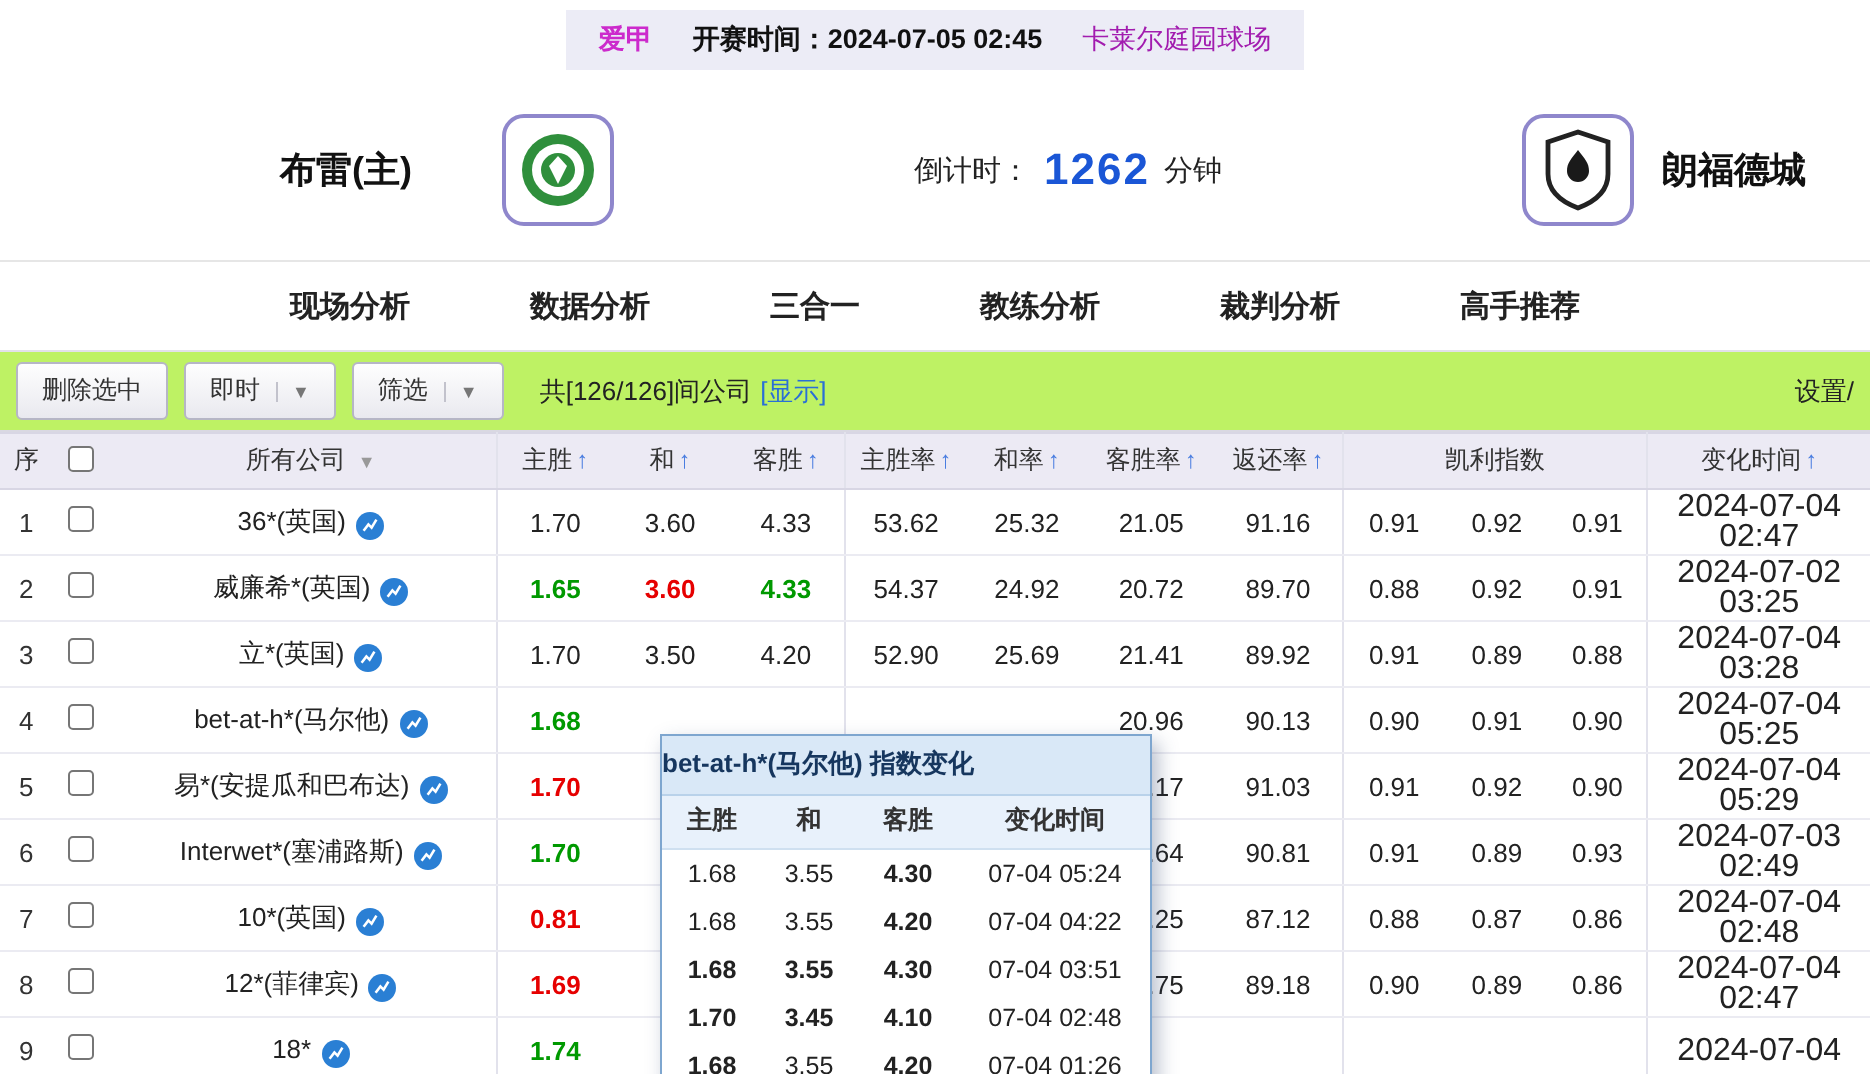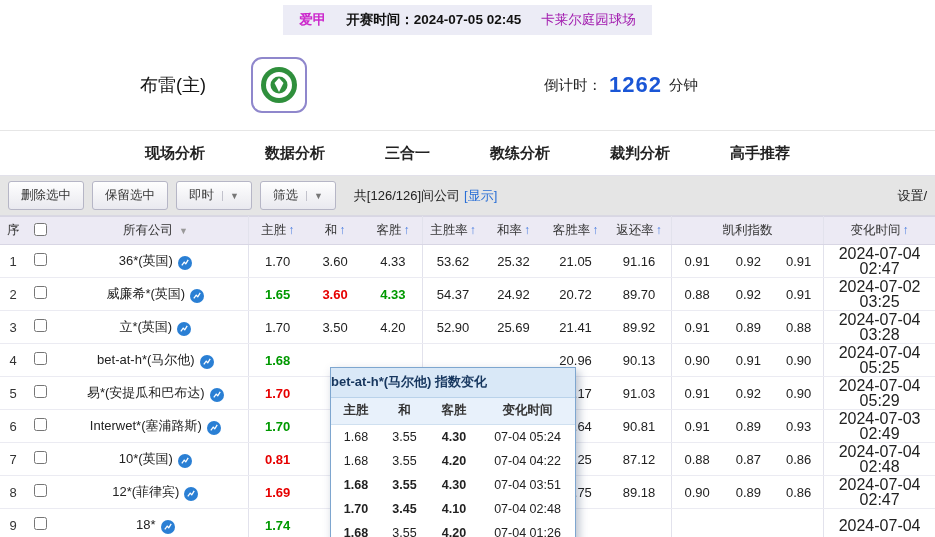--- a/index.html
+++ b/index.html
@@ -11,33 +11,33 @@
   
   .top-strip { height:40px; display:flex; align-items:center; justify-content:center; background:#fff; }
   .match-info { background:#ececf6; padding:6px 16px; display:flex; align-items:center; gap:20px; font-size:13.5px; }
   .league { color:#cc2acc; font-weight:700; cursor:pointer; }
   .start { color:#111; font-weight:700; }
   .venue { color:#a21caf; }
   
   .match-header { height:90px; display:flex; align-items:center; background:#fff; }
   .team-left { display:flex; align-items:center; gap:45px; margin-left:140px; }
   .team-right { display:flex; align-items:center; gap:14px; margin-right:32px; }
-  .team-name { font-size:18px; font-weight:400; color:#111; white-space:nowrap;text-align:center; }
+  .team-name { font-size:18px; font-weight:700; color:#111; white-space:nowrap;text-align:center; }
   .logo-box { width:56px; height:56px; border:2px solid #8f87cc; border-radius:11px; background:#fff;
               display:flex; align-items:center; justify-content:center; flex:0 0 auto; }
   .countdown { flex:1; display:flex; align-items:center; justify-content:center; gap:7px; font-size:14.5px; color:#222; }
   .countdown-value { font-size:22px; font-weight:700; color:#1a56d6; letter-spacing:1px; }
   
   .nav { height:45px; border-top:1px solid #e6e6e6; background:#fff; }
   .nav-inner { height:100%; display:flex; align-items:center; justify-content:center; gap:60px;
                font-size:15px; font-weight:700; color:#222; }
   .tab { cursor:pointer; white-space:nowrap; }
   .tab.active { background:#e84200; color:#fff; padding:7px 16px; border-radius:17px; font-size:14.5px; }
   
-  .toolbar { background:#e5e5e5; border-top:1px solid #e2e1ea; border-bottom:1px solid #d9d8e2;
+  .toolbar { background:#bef264; border-top:1px solid #e2e1ea; border-bottom:1px solid #d9d8e2;
              height:41px; display:flex; align-items:center; gap:8px; padding:0 8px; }
   .btn { background:linear-gradient(#fefefe,#e9e9ef); border:1px solid #b6b6c6; border-radius:3px;
          padding:5px 12px; font-size:12.5px; color:#333; cursor:pointer; font-family:inherit;
          display:inline-flex; align-items:center; }
   .btn .caret { font-size:9px; color:#777; margin-left:8px; padding-left:7px; border-left:1px solid #c2c2cc; }
   .count { font-size:13px; color:#222; margin-left:10px; }
   .show-link { color:#2a6fd6; cursor:pointer; margin-left:4px; }
   .settings { margin-left:auto; font-size:13px; color:#222; white-space:nowrap; cursor:pointer; }
   
   .odds-table { width:935px; border-collapse:collapse; table-layout:fixed; font-size:13px; color:#222; }
@@ -87,39 +87,45 @@
         <circle cx="21" cy="21" r="8.5" fill="#2f8f3c"></circle>
         <path d="M21 14 l4.5 5 -4.5 9 -4.5 -9 z" fill="#ffffff"></path>
       </svg>
     </span>
   </div>
   <div class="countdown">
     <span>倒计时：</span>
     <span class="countdown-value">1262</span>
     <span>分钟</span>
   </div>
+  <div class="team-right">
+    <span class="logo-box">
+      <svg width="36" height="42" viewBox="0 0 36 42">
+        <path d="M18 2 L33 7 V23 C33 32 26 37 18 40 C10 37 3 32 3 23 V7 Z" fill="#ffffff" stroke="#222" stroke-width="2.4"></path>
+        <path d="M18 11 c3.5 4.5 5.5 6.5 5.5 10.5 a5.5 5.5 0 0 1 -11 0 c0 -4 2 -6 5.5 -10.5 z" fill="#1a1a1a"></path>
+      </svg>
+    </span>
+    <span class="team-name">朗福德城</span>
+  </div>
 </div>
 
 <div class="nav">
   <div class="nav-inner">
     <span class="tab">现场分析</span>
     <span class="tab">数据分析</span>
     <span class="tab">三合一</span>
     <span class="tab">教练分析</span>
     <span class="tab">裁判分析</span>
     <span class="tab">高手推荐</span>
   </div>
 </div>
 
 <div class="toolbar">
   <button class="btn">
       <span>删除选中</span>
-    </button>
-  <button class="btn">
-      <span>保留选中</span>
     </button>
   <button class="btn">
       <span>即时</span>
       <span class="caret">▼</span>
     </button>
   <button class="btn">
       <span>筛选</span>
       <span class="caret">▼</span>
     </button>
   <span class="count">

